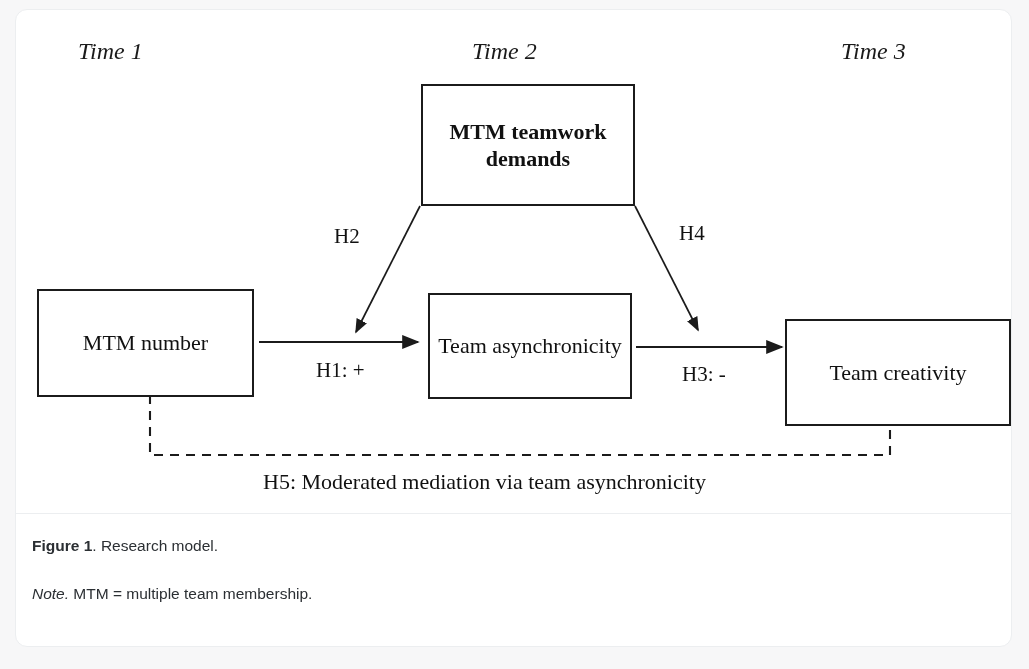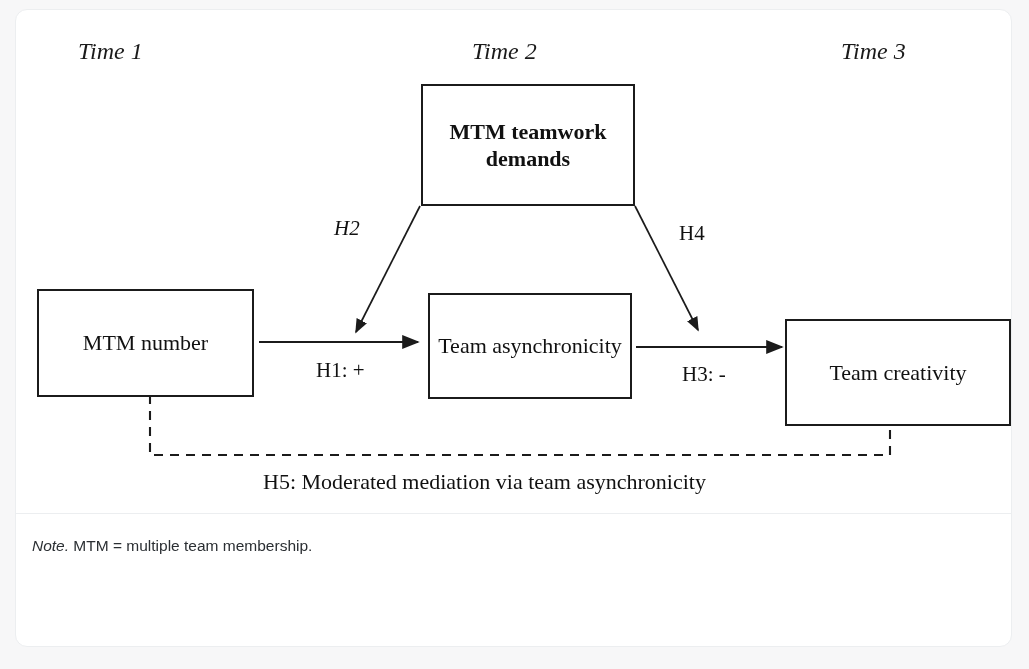--- a/index.html
+++ b/index.html
@@ -78,21 +78,21 @@
 
   
   .hyp {
     position: absolute;
     font-family: "Liberation Serif", "DejaVu Serif", serif;
     font-size: 21px;
     color: #111111;
     white-space: nowrap;
     z-index: 4;
   }
-  #hyp-h2 { left: 318px; top: 206px; font-style: italic; }
+  #hyp-h2 { left: 318px; top: 214px; }
   #hyp-h4 { left: 663px; top: 211px; }
   #hyp-h1 { left: 300px; top: 348px; }
   #hyp-h3 { left: 666px; top: 352px; }
   #hyp-h5 {
     left: 247px;
     top: 459px;
     font-size: 22px;
   }
 
   svg.edges {
@@ -167,16 +167,17 @@
     <div class="hyp" id="hyp-h1">H1: +</div>
     <div class="hyp" id="hyp-h2">H2</div>
     <div class="hyp" id="hyp-h3">H3: -</div>
     <div class="hyp" id="hyp-h4">H4</div>
     <div class="hyp" id="hyp-h5">H5: Moderated mediation via team asynchronicity</div>
   </div>
 
   <div class="divider"></div>
 
   <div class="caption">
+    <p class="caption-line"><span class="cap-bold">Figure 1</span><span>. Research model.</span></p>
     <p class="caption-line"><span class="cap-italic">Note.</span><span> MTM = multiple team membership.</span></p>
   </div>
 
 </div>
 
 </body></html>

